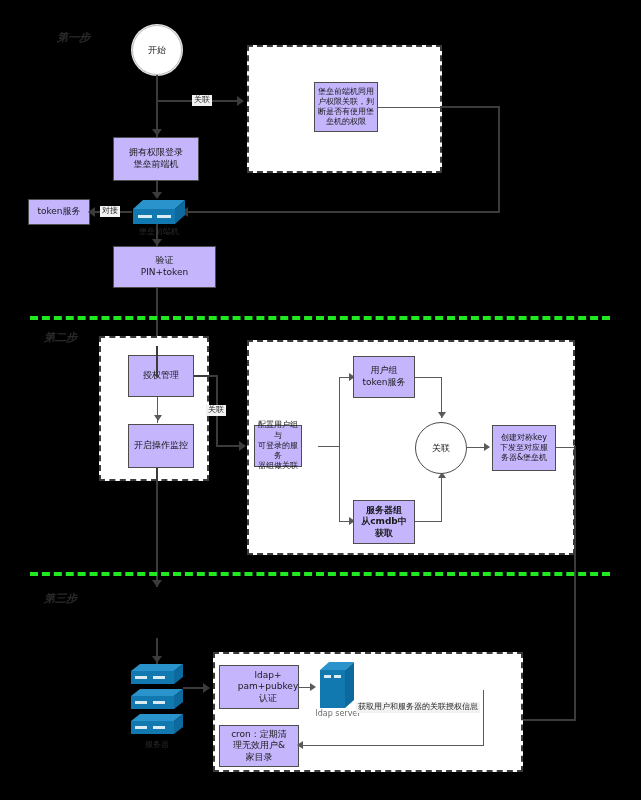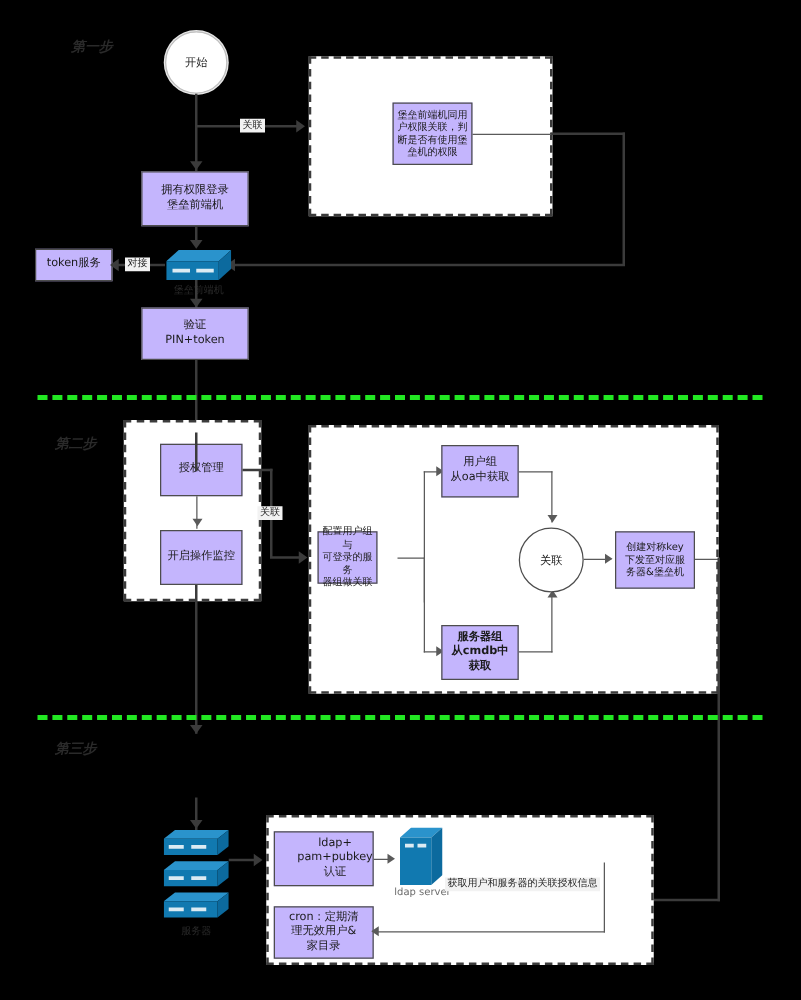--- a/index.html
+++ b/index.html
@@ -165,29 +165,29 @@
     <polygon points="42,9 52,0 52,15 42,24" fill="#0c6a9e"></polygon>
     <polygon points="0,9 42,9 42,24 0,24" fill="#1179b0"></polygon>
     <rect x="5" y="15" width="14" height="3" fill="#ffffff" opacity="0.85"></rect>
     <rect x="24" y="15" width="14" height="3" fill="#ffffff" opacity="0.85"></rect>
   </svg>
   <div class="iconlabel dark" style="left:128px;top:226px;width:62px;">堡垒前端机</div>
 
   <div class="ln v" style="left:156px;top:224px;height:22px;"></div>
   <div class="arrow down" style="left:152px;top:239px;"></div>
 
-  <div class="box" style="left:113px;top:246px;width:86px;height:42px;">验证
+  <div class="box" style="left:113px;top:246px;width:103px;height:42px;">验证
 PIN+token</div>
 
   <div class="ln v" style="left:156px;top:288px;height:58px;"></div>
   <div class="arrow down" style="left:152px;top:339px;"></div>
 
   <div class="sep" style="left:30px;top:316px;width:580px;"></div>
 
-  <div class="dlabel" style="left:44px;top:349px;">第二步</div>
+  <div class="dlabel" style="left:44px;top:332px;">第二步</div>
 
   <div class="dashbox" style="left:99px;top:336px;width:110px;height:145px;"></div>
   <div class="box" style="left:128px;top:355px;width:66px;height:42px;">授权管理</div>
   <div class="lnw v" style="left:157px;top:397px;height:26px;"></div>
   <div class="arrowW down" style="left:154px;top:415px;"></div>
   <div class="box" style="left:128px;top:424px;width:66px;height:44px;">开启操作监控</div>
 
   <div class="ln h" style="left:194px;top:375px;width:24px;"></div>
   <div class="ln v" style="left:216px;top:375px;height:71px;"></div>
   <div class="ln h" style="left:216px;top:445px;width:28px;"></div>
@@ -202,21 +202,21 @@
 
   <div class="lnw h" style="left:318px;top:446px;width:22px;"></div>
   <div class="lnw v" style="left:339px;top:377px;height:105px;"></div>
   <div class="lnw h" style="left:339px;top:377px;width:14px;"></div>
   <div class="arrowW right" style="left:349px;top:373px;"></div>
   <div class="lnw h" style="left:339px;top:521px;width:14px;"></div>
   <div class="lnw v" style="left:339px;top:446px;height:76px;"></div>
   <div class="arrowW right" style="left:349px;top:517px;"></div>
 
   <div class="box" style="left:353px;top:356px;width:62px;height:42px;">用户组
-从oa中获取</div>
+token服务</div>
   <div class="box" style="left:353px;top:500px;width:62px;height:44px;font-weight:bold;">服务器组
 从cmdb中
 获取</div>
 
   <div class="lnw h" style="left:415px;top:377px;width:27px;"></div>
   <div class="lnw v" style="left:441px;top:377px;height:41px;"></div>
   <div class="arrowW down" style="left:438px;top:412px;"></div>
 
   <div class="lnw h" style="left:415px;top:521px;width:27px;"></div>
   <div class="lnw v" style="left:441px;top:477px;height:45px;"></div>

